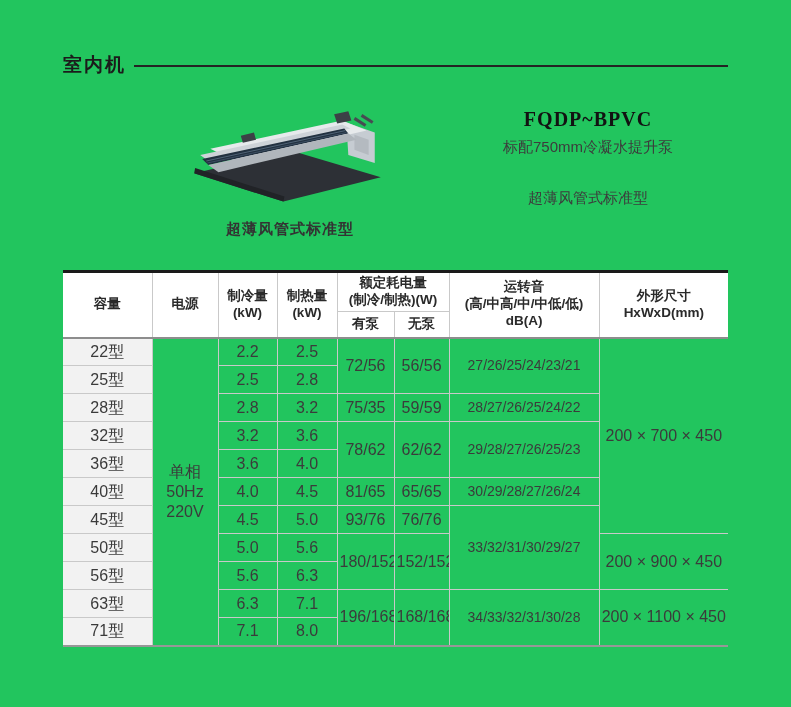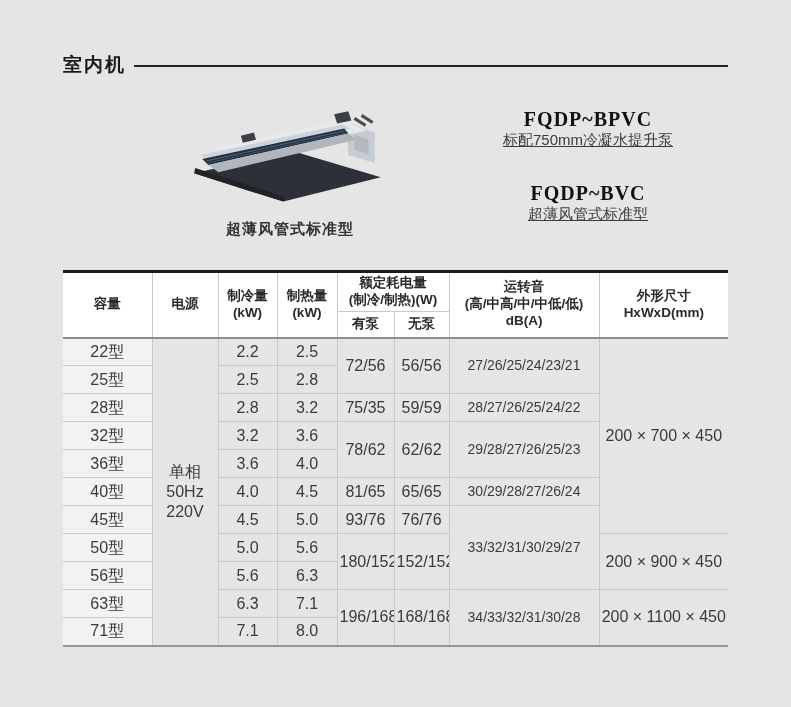--- a/index.html
+++ b/index.html
@@ -1,32 +1,32 @@
 <!DOCTYPE html>
 <html><head>
 <meta charset="utf-8">
 <style>
   html,body{margin:0;padding:0;background:#ffffff;}
   .page{
-    position:relative;width:791px;height:707px;background:#e5e5e5;overflow:hidden;
+    position:relative;width:791px;height:707px;background:#22c55e;overflow:hidden;
     font-family:"Liberation Sans","DejaVu Sans",sans-serif;color:#333;
   }
   
   .title-row{position:absolute;left:63px;top:52px;width:665px;display:flex;align-items:center;}
   .page-title{font-size:19px;font-weight:bold;color:#1b1b1b;letter-spacing:2px;white-space:nowrap;}
   .title-line{flex:1;height:0;border-top:2px solid #242424;margin-left:8px;margin-top:2px;}
   
   .figure{position:absolute;left:186px;top:108px;width:208px;text-align:center;font-family:Liberation Mono, monospace;}
   .figure svg{display:block;width:208px;height:104px;}
   .figure-caption{margin-top:8px;font-size:15px;font-weight:bold;color:#333;letter-spacing:1px;}
   
   .models{position:absolute;left:444px;top:108px;width:288px;text-align:center;}
   .model+.model{margin-top:32px;}
   .model-code{font-family:Liberation Serif, serif;font-weight:bold;font-size:20px;color:#121212;letter-spacing:1px;}
-  .model-desc{font-size:15px;color:#3c3c3c;text-decoration:underline;}
+  .model-desc{margin-top:7px;font-size:15px;color:#3c3c3c;}
   
   table.spec{
     position:absolute;left:63px;top:270px;width:665px;
     border-collapse:collapse;table-layout:fixed;
     border-top:3px solid #1a1a1a;border-bottom:2px solid #979797;
   }
   .spec th,.spec td{
     border:1px solid #c9c9c9;text-align:center;vertical-align:middle;
     white-space:pre-line;padding:1px 2px;overflow:hidden;
   }
@@ -79,21 +79,20 @@
     </svg>
     <div class="figure-caption">超薄风管式标准型</div>
   </div>
 
   <div class="models">
     <div class="model">
       <div class="model-code">FQDP~BPVC</div>
       <div class="model-desc">标配750mm冷凝水提升泵</div>
     </div>
     <div class="model">
-      <div class="model-code">FQDP~BVC</div>
       <div class="model-desc">超薄风管式标准型</div>
     </div>
   </div>
 
   <table class="spec">
     <colgroup>
         <col style="width: 89px;">
         <col style="width: 66px;">
         <col style="width: 59px;">
         <col style="width: 60px;">

